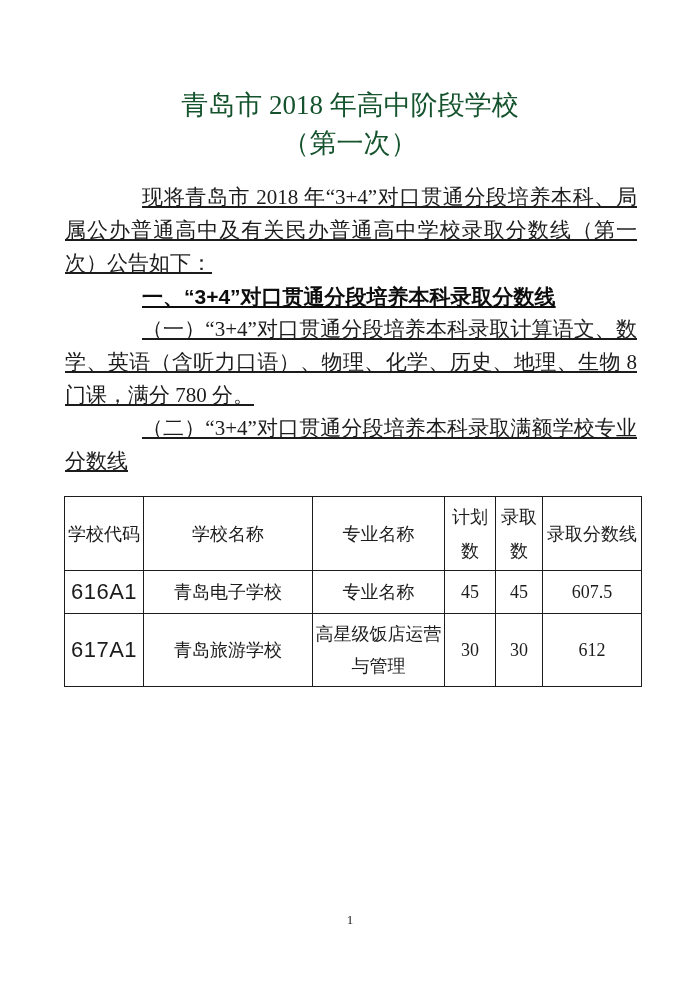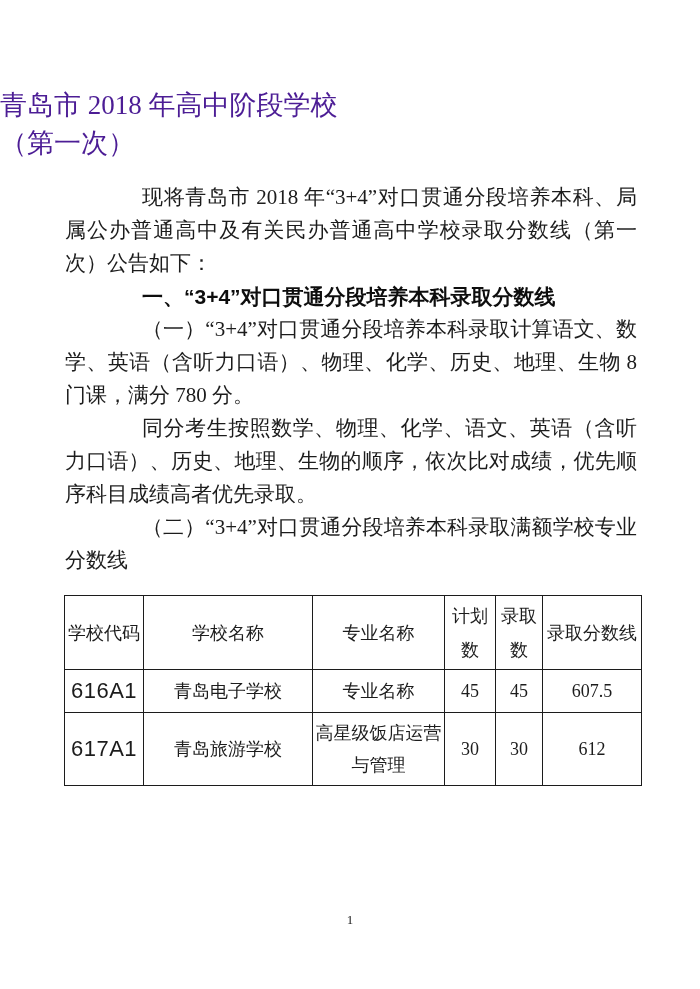--- a/index.html
+++ b/index.html
@@ -6,34 +6,35 @@
   html, body { width: 700px; height: 989px; }
   body {
     background: #ffffff;
     color: #1c1c1c;
     font-family: "Liberation Serif", "DejaVu Serif", serif;
     position: relative;
     overflow: hidden;
   }
   .doc-title {
     padding-top: 86px;
+    text-align: center;
     font-size: 27px;
     line-height: 38px;
     font-weight: normal;
-    color: #4c1d95;
+    color: #14532d;
   }
   .content {
     width: 572px;
     margin: 19px 63px 0 65px;
     font-size: 21px;
     line-height: 33px;
     text-align: justify;
     text-justify: inter-character;
   }
-  .content p { text-indent: 77px; }
+  .content p { text-indent: 77px; text-decoration: underline; }
   .sec-heading {
     font-family: "Liberation Sans", "DejaVu Sans", sans-serif;
     font-weight: bold;
     color: #0d0d0d;
   }
   table.scores {
     border-collapse: collapse;
     table-layout: fixed;
     width: 577px;
     margin: 18px 0 0 64px;
@@ -71,21 +72,20 @@
 
 <div class="doc-title">
   <div>青岛市 2018 年高中阶段学校</div>
   <div>（第一次）</div>
 </div>
 
 <div class="content">
   <p>现将青岛市 2018 年“3+4”对口贯通分段培养本科、局属公办普通高中及有关民办普通高中学校录取分数线（第一次）公告如下：</p>
   <p class="sec-heading">一、“3+4”对口贯通分段培养本科录取分数线</p>
   <p>（一）“3+4”对口贯通分段培养本科录取计算语文、数学、英语（含听力口语）、物理、化学、历史、地理、生物 8 门课，满分 780 分。</p>
-  <p>同分考生按照数学、物理、化学、语文、英语（含听力口语）、历史、地理、生物的顺序，依次比对成绩，优先顺序科目成绩高者优先录取。</p>
   <p>（二）“3+4”对口贯通分段培养本科录取满额学校专业分数线</p>
 </div>
 
 <table class="scores">
   <colgroup>
     <col style="width:79px">
     <col style="width:169px">
     <col style="width:132px">
     <col style="width:51px">
     <col style="width:47px">

